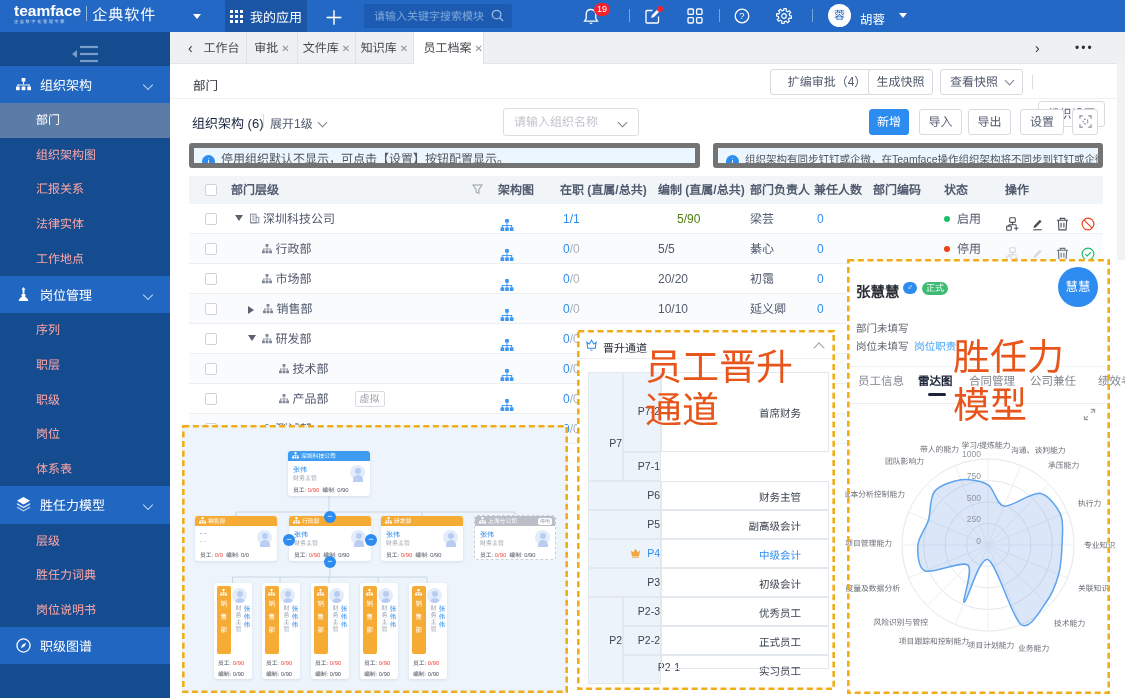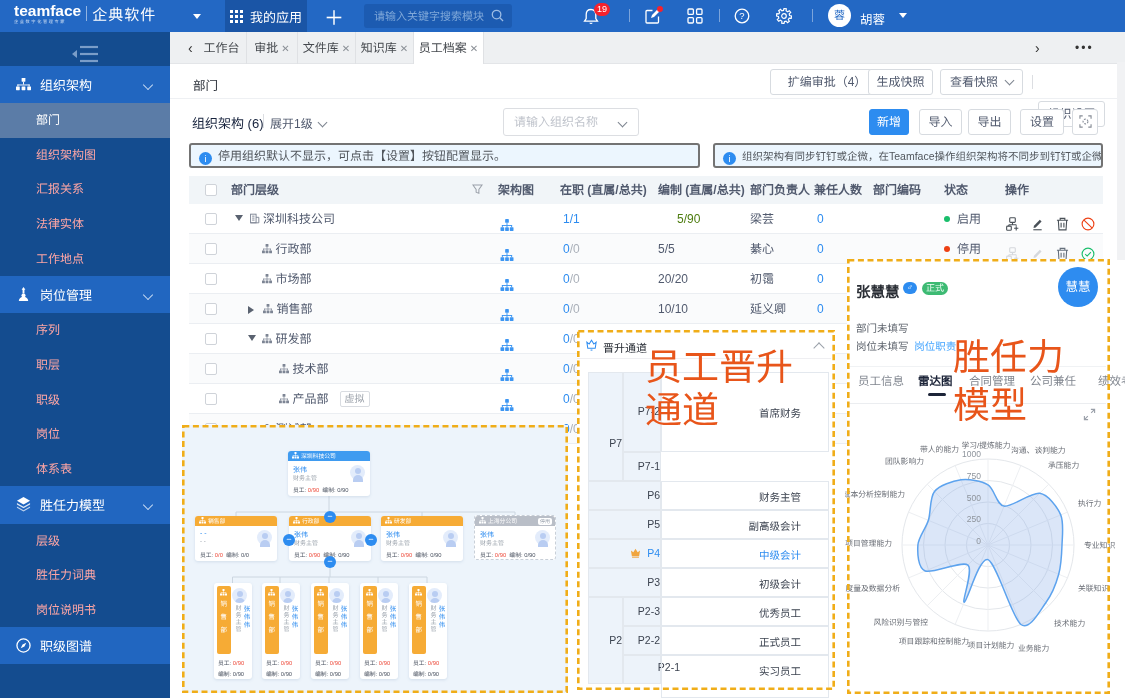--- a/index.html
+++ b/index.html
@@ -23,21 +23,21 @@
 #avatar{position:absolute;left:828px;top:4px;width:23px;height:23px;border-radius:50%;background:#fff;color:#2368c4;font-size:11px;text-align:center;line-height:23px;}
 #uname{position:absolute;left:860px;top:9px;font-size:12.5px;}
 .ncaret2{position:absolute;left:899px;top:13px;width:0;height:0;border:4px solid transparent;border-top:5px solid #fff;}
 #badge{position:absolute;left:11px;top:-5px;min-width:16px;height:13px;border-radius:7px;background:#f5222d;color:#fff;font-size:9px;line-height:13px;text-align:center;padding:0 3px;}
 #reddot{position:absolute;left:12px;top:-2px;width:6px;height:6px;border-radius:50%;background:#f5222d;}
 
 #tabbar{position:absolute;left:170px;top:32px;width:955px;height:32px;background:#eef0f2;border-bottom:1px solid #e3e5e8;}
 .tb{position:absolute;top:0;height:32px;line-height:32px;font-size:12px;color:#45494e;}
 .tab{border-right:1px solid #dfe1e4;text-align:center;}
 .tab .x{color:#8a8f96;font-size:10px;margin-left:3px;}
-.tab.act{background:#fff;}
+.tab.act{background:#fff;text-align:right;}
 
 #side{position:absolute;left:0;top:32px;width:170px;height:666px;background:#144c8f;color:#fff;}
 #hamb{position:absolute;left:72px;top:12px;width:26px;height:20px;opacity:.75;}
 .shead{height:37.2px;background:#2166c0;display:flex;align-items:center;font-size:13px;position:relative;}
 .shead .sic{width:15px;height:15px;margin:0 9px 0 16px;}
 .shead .scar{position:absolute;right:18px;top:15px;width:8px;height:8px;border-right:1.6px solid #cfe0f5;border-bottom:1.6px solid #cfe0f5;transform:rotate(45deg) scale(.9);}
 .sitem{height:34.6px;line-height:34.6px;padding-left:36px;font-size:12px;color:#fca5a5;}
 .sitem.sel{background:#5b7ca7;color:#fff;}
 #sitems{position:absolute;top:34px;left:0;width:170px;}
 
@@ -49,34 +49,34 @@
 
 #tbar{position:absolute;left:0;top:35px;width:955px;height:40px;}
 #tbar .btn{top:10px;}
 #tbar .t1{position:absolute;left:22px;top:14px;font-size:13px;color:#17233d;}
 #tbar .dv{position:absolute;left:93px;top:15px;width:1px;height:14px;background:#dcdee2;}
 #tbar .t2{position:absolute;left:100px;top:15px;font-size:12px;color:#515a6e;}
 .ccaret{display:inline-block;width:7px;height:7px;border-right:1.4px solid #7d848f;border-bottom:1.4px solid #7d848f;transform:rotate(45deg);vertical-align:2px;margin-left:6px;}
 #osearch{position:absolute;left:333px;top:9px;width:136px;height:28px;border:1px solid #dcdee2;border-radius:3px;color:#c0c4cc;font-size:12px;line-height:26px;padding-left:10px;}
 #osearch .ccaret{position:absolute;right:12px;top:10px;}
 
-.alert{position:absolute;top:79px;height:25px;background:#ecf6fe;border:2px solid #737373;border-radius:3px;font-size:12px;color:#51565c;line-height:23px;white-space:nowrap;overflow:hidden;}
+.alert{position:absolute;top:79px;height:25px;background:#ecf6fe;border:5px solid #737373;border-radius:3px;font-size:12px;color:#51565c;line-height:23px;white-space:nowrap;overflow:hidden;}
 .alert .ic{display:inline-block;width:13px;height:13px;border-radius:50%;background:#2d8cf0;color:#fff;font-size:9.5px;line-height:13px;text-align:center;vertical-align:-2px;margin:0 6px 0 8px;font-style:normal;}
 
 #tbl{position:absolute;left:19px;top:112px;width:914px;}
 #thead{position:absolute;left:0;top:0;width:914px;height:28px;background:#f1f5f8;font-size:12px;color:#515a6e;font-weight:bold;}
 .th{position:absolute;top:0;height:28px;line-height:28px;}
 .row{position:absolute;left:0;width:914px;height:30px;line-height:30px;font-size:12px;color:#515a6e;border-bottom:1px solid #ebeef2;}
 .row.alt{background:#fafbfc;}
 .cell{position:absolute;top:0;height:30px;}
 .cb{position:absolute;left:16px;top:8.5px;width:12px;height:12px;border:1px solid #cfd3d9;border-radius:2px;background:#fff;}
 .blue{color:#2d8cf0;}
 .gray{color:#aab0b9;}
 .dot{display:inline-block;width:6px;height:6px;border-radius:50%;margin-right:7px;vertical-align:1px;}
-.tag{display:inline-block;border:1px solid #d9dce1;border-radius:2px;color:#9aa0a9;font-size:10px;line-height:14px;padding:0 4px;margin-left:11px;vertical-align:1px;}
+.tag{display:inline-block;border:1px solid #d9dce1;border-radius:2px;color:#9aa0a9;font-size:10px;line-height:14px;padding:0 4px;margin-left:26px;vertical-align:1px;}
 .tcaret{display:inline-block;width:0;height:0;border:4.5px solid transparent;}
 .tcaret.down{border-top:6px solid #5a6270;vertical-align:-2px;margin-right:6px;}
 .tcaret.right{border-left:6px solid #5a6270;vertical-align:-1px;margin-right:5px;}
 
 
 .dashpanel{position:absolute;}
 #orgpanel{left:182px;top:425px;width:386px;height:268px;background:#edf4fb;}
 .oc{position:absolute;background:#fff;border-radius:3px;width:82px;height:45px;box-shadow:0 1px 3px rgba(90,120,160,.18);font-size:6px;}
 .oc .hd{height:10px;border-radius:3px 3px 0 0;color:#fff;font-size:5.8px;line-height:10px;padding-left:4px;white-space:nowrap;overflow:hidden;}
 .oc .hd.b{background:#3f9bf0;}
@@ -919,21 +919,21 @@
     </div>
     <div class="pt " style="left:84px;top:238px;width:168px;height:29px;">
       <div style="margin-left:-27px;top:6.5px;">初级会计</div>
     </div>
     <div class="pt " style="left:84px;top:267px;width:168px;height:29px;">
       <div style="margin-left:-27px;top:6.5px;">优秀员工</div>
     </div>
     <div class="pt " style="left:84px;top:296px;width:168px;height:29px;">
       <div style="margin-left:-27px;top:6.5px;">正式员工</div>
     </div>
-    <div class="pt " style="left:84px;top:325px;width:168px;height:43px;font-family:Liberation Mono, monospace;">
+    <div class="pt " style="left:84px;top:325px;width:168px;height:14px;font-family:Liberation Mono, monospace;">
       <div style="margin-left:-27px;top:6.5px;">实习员工</div>
     </div>
   </div>
 <div id="rpanel" class="dashpanel" style="z-index:10">
     <div style="position:absolute;left:9px;top:21px;font-size:14.5px;font-weight:600;color:#2b2f36;">张慧慧</div>
     <div style="position:absolute;left:56px;top:23px;width:14px;height:12px;border-radius:6px;background:#2d8cf0;color:#fff;font-size:8px;text-align:center;line-height:12px;">♂</div>
     <div style="position:absolute;left:75px;top:23px;width:26px;height:13px;border-radius:7px;background:#3dba73;color:#f0fff7;font-size:9px;text-align:center;line-height:13px;">正式</div>
     <div style="position:absolute;left:211px;top:8px;width:40px;height:40px;border-radius:50%;background:#2e8cf0;color:#fff;font-size:12.5px;text-align:center;line-height:40px;">慧慧</div>
     <div style="position:absolute;left:9px;top:61px;font-size:10.5px;color:#5c626b;">部门未填写</div>
     <div style="position:absolute;left:9px;top:79px;font-size:10.5px;color:#5c626b;">岗位未填写&nbsp; <span style="color:#42a4ff">岗位职责</span></div>

